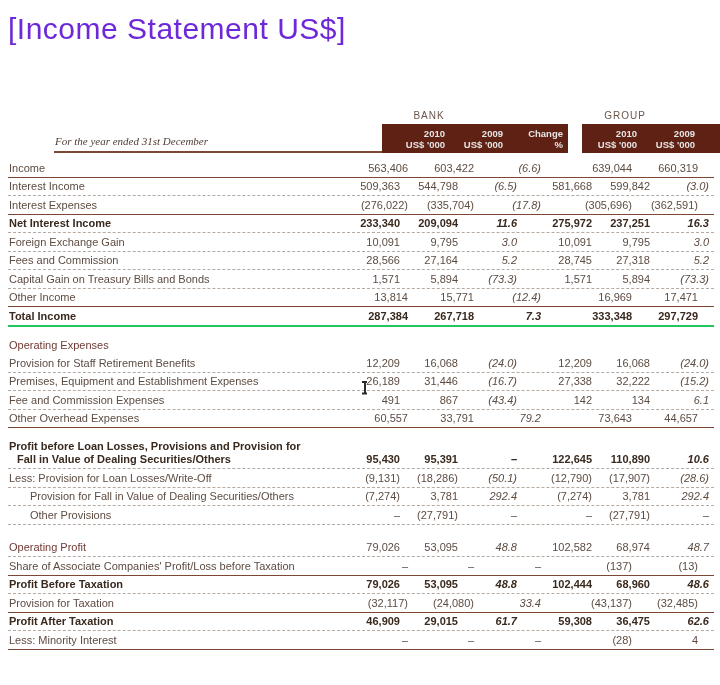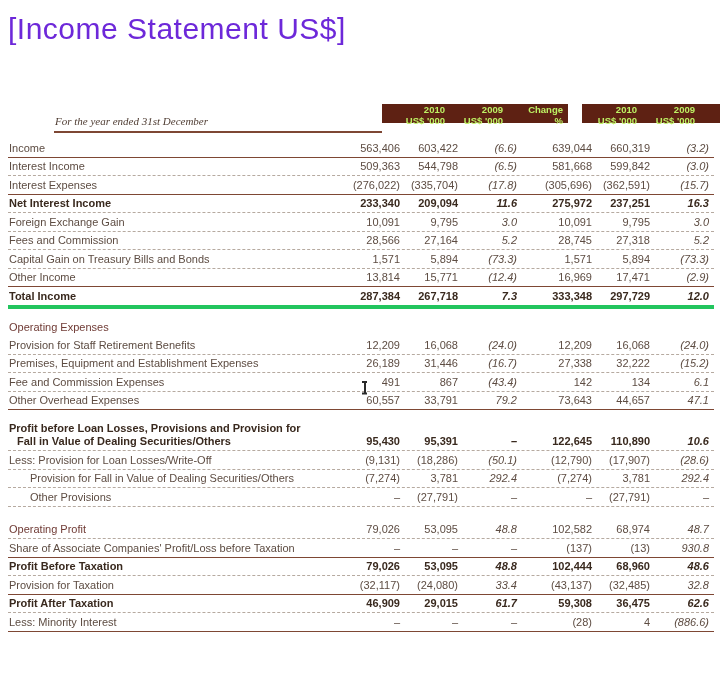--- a/index.html
+++ b/index.html
@@ -14,30 +14,30 @@
   .tablewrap{position:absolute;left:8px;top:104px;width:706px;}
   
   .grid{display:grid;grid-template-columns:328px 64px 58px 64px 14px 56px 58px 64px;}
   .grouplabels{height:20px;align-items:end;}
   .gl{font-size:10px;color:#6a564b;text-align:center;letter-spacing:1px;padding-bottom:3px;}
   .headrow{display:grid;grid-template-columns:328px 186px 14px 178px;height:29px;margin-left:46px;}
   .period{
     font-family:"Liberation Serif",serif;font-style:italic;font-size:11px;color:#4f3d33;
     border-bottom:2px solid #7e4734;display:flex;align-items:flex-end;padding:0 0 4px 1px;
   }
-  .bar{background:#5e2113;color:#bef264;display:grid;height:19px;}
+  .bar{background:#5e2113;color:#e5e5e5;display:grid;height:29px;}
   .bar-bank{grid-template-columns:64px 58px 64px;}
   .bar-group{grid-template-columns:56px 58px 64px;}
   .hc{display:flex;flex-direction:column;align-items:flex-end;justify-content:center;
       font-size:9.5px;font-weight:bold;line-height:11px;padding-right:1px;}
   .hc.chg{padding-right:5px;}
   .body{padding-top:6px;}
   .row{align-items:end;min-height:17.5px;}
-  .row.b-solid{border-bottom:1px solid #7e4734;}
-  .row.b-thick{border-bottom:4px solid #22c55e;}
+  .row.b-solid{border-bottom:1px solid #7e4734;gap:8px;}
+  .row.b-thick{border-bottom:2px solid #22c55e;gap:8px;}
   .row.b-dashed{border-bottom:1px dashed #b6aaa0;}
   .cell{font-size:11px;line-height:13px;padding-bottom:2px;}
   .lbl{padding-left:1px;}
   .lbl.ind{padding-left:22px;}
   .lbl .l2{padding-left:8px;}
   .num{text-align:right;white-space:nowrap;}
   .num.chg{padding-right:5px;font-style:italic;}
   .row.bold .cell{font-weight:bold;color:#39291e;}
   .row.accent .lbl{color:#6f3a34;}
   .spacer{width:100%;}
@@ -46,20 +46,26 @@
   .ibeam:before{content:"";position:absolute;left:3px;top:0;width:1.5px;height:13px;background:#2a2a2a;}
   .ibeam:after{content:"";position:absolute;left:1px;top:0;width:5px;height:1.5px;background:#2a2a2a;box-shadow:0 11.5px 0 #2a2a2a;}
 </style>
 </head>
 <body>
 
 <div class="title">[Income Statement US$]</div>
 
 <div class="tablewrap">
 
+  <div class="grid grouplabels">
+    <div></div>
+    <div class="gl" style="grid-column:2/5">BANK</div>
+    <div></div>
+    <div class="gl" style="grid-column:6/9">GROUP</div>
+  </div>
 
   <div class="headrow">
     <div class="period">For the year ended 31st December</div>
     <div class="bar bar-bank">
       <div class="hc">
         <span>2010</span>
         <span>US$ '000</span>
       </div>
       <div class="hc">
         <span>2009</span>

